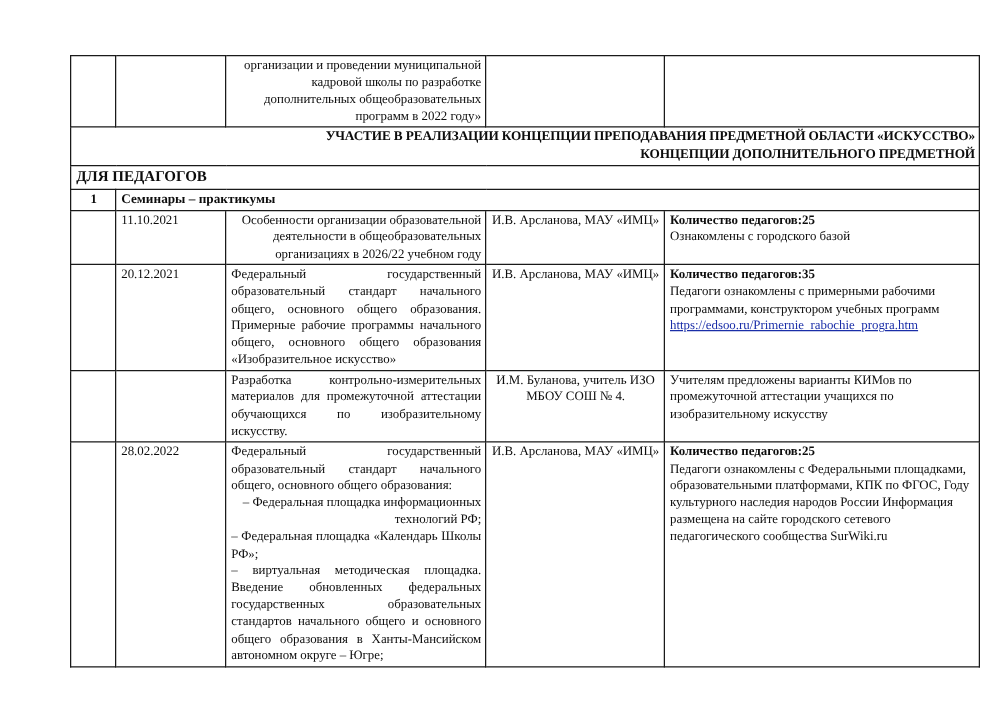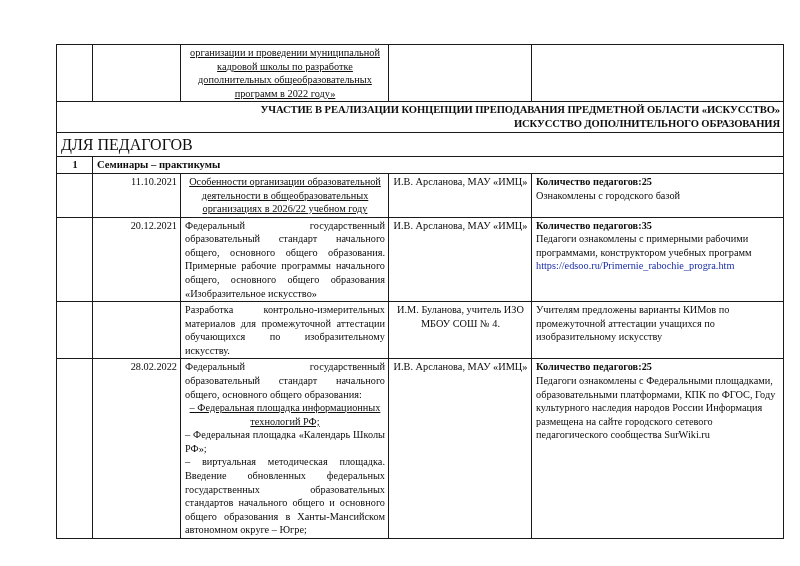--- a/index.html
+++ b/index.html
@@ -43,66 +43,66 @@
   
   col.c1 { width: 36px; }
   col.c2 { width: 88px; }
   col.c3 { width: 208px; }
   col.c4 { width: 143px; }
   col.c5 { width: 252px; }
 
   .cell-empty { }
 
   .t-just { text-align: justify; text-justify: inter-word; }
-  .t-left { text-align: center; text-decoration: underline; }
+  .t-left { text-align: right; }
 
   
   td.banner {
     text-align: right;
     font-weight: bold;
     font-size: 10.6px;
     letter-spacing: -0.1px;
     padding: 1px 4px 2px 4px;
     line-height: 1.3;
   }
   td.section-head {
-    font-weight: normal;
-    font-size: 16px;
+    font-weight: bold;
+    font-size: 12px;
     text-align: left;
     padding: 2px 4px 2px 5px;
   }
   td.subsection-head {
     font-weight: bold;
     font-size: 10.6px;
     text-align: left;
     padding: 2px 4px 2px 6px;
   }
   td.num-cell {
     text-align: center;
     font-size: 10.3px;
     padding-top: 2px;
   }
   td.date-cell {
-    text-align: right;
     padding-right: 6px;
     padding-top: 1px;
     white-space: nowrap;
     margin-left: 32px;
   }
   td.person-cell {
     text-align: center;
     padding-top: 1px;
   }
   td.result-cell {
     text-align: left;
     padding-top: 1px;
   }
   .bold { font-weight: bold; }
   .link {
     color: #1a2ea8;
+    text-decoration: underline;
     word-break: break-all;
   }
   .p { margin: 0; }
 </style>
 </head>
 <body>
 
 <div class="page">
 
   <table class="doc-table">
@@ -119,21 +119,21 @@
         <td class="cell-empty"></td>
         <td class="cell-empty"></td>
         <td class="t-left">организации и проведении муниципальной кадровой школы по разработке дополнительных общеобразовательных программ в 2022 году»</td>
         <td class="cell-empty"></td>
         <td class="cell-empty"></td>
       </tr>
 
       <tr>
         <td class="banner" colspan="5">
           <div class="p">УЧАСТИЕ В РЕАЛИЗАЦИИ КОНЦЕПЦИИ ПРЕПОДАВАНИЯ ПРЕДМЕТНОЙ ОБЛАСТИ «ИСКУССТВО»</div>
-          <div class="p">ИСКУССТВО ДОПОЛНИТЕЛЬНОГО ОБРАЗОВАНИЯ</div>
+          <div class="p">КОНЦЕПЦИИ ДОПОЛНИТЕЛЬНОГО ПРЕДМЕТНОЙ</div>
         </td>
       </tr>
 
       <tr>
         <td class="section-head" colspan="5">ДЛЯ ПЕДАГОГОВ</td>
       </tr>
 
       <tr>
         <td class="num-cell bold">1</td>
         <td class="subsection-head" colspan="4">Семинары – практикумы</td>

